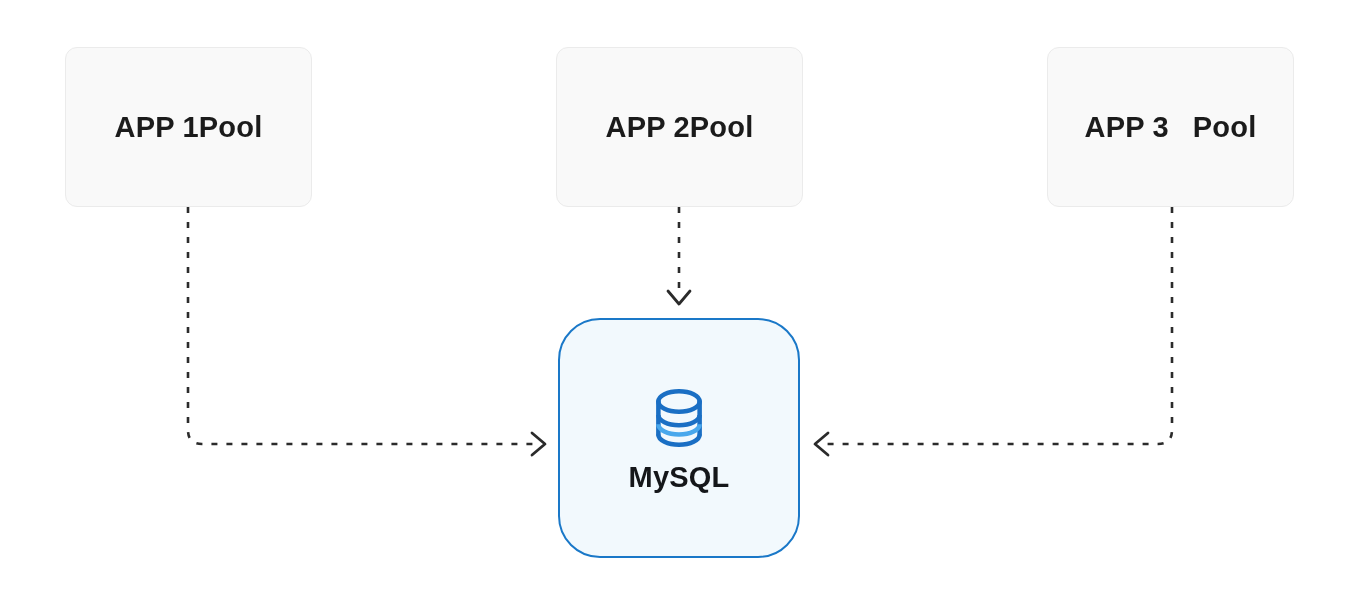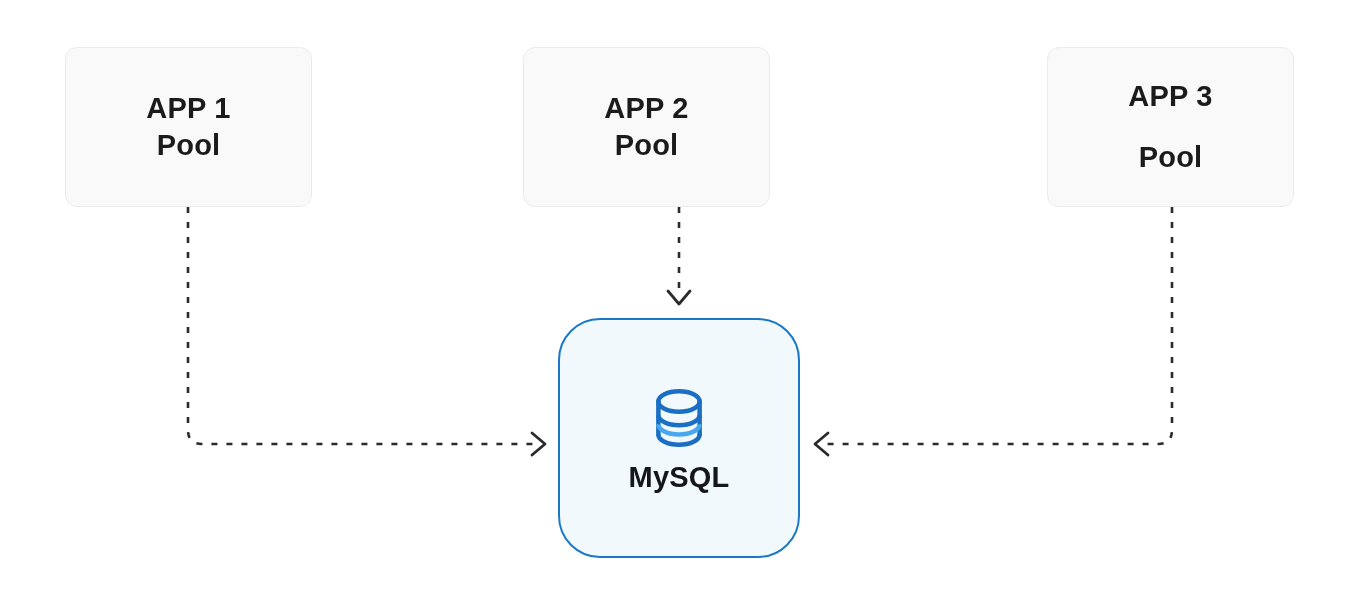--- a/index.html
+++ b/index.html
@@ -27,35 +27,35 @@
   }
   .app-node {
     position: absolute;
     width: 247px;
     height: 160px;
     box-sizing: border-box;
     background: #f9f9f9;
     border: 1px solid #ebebeb;
     border-radius: 12px;
     display: flex;
-    flex-direction: column;
+    flex-direction: row;
     align-items: center;
     justify-content: center;
     z-index: 2;
   }
   .app-node-line {
     font-size: 29px;
     font-weight: bold;
     color: #1b1b1b;
     line-height: 1.27;
     letter-spacing: 0.2px;
     text-align: center;
   }
   #app-1 { left: 65px;   top: 47px; }
-  #app-2 { left: 523px;  top: 47px; }
+  #app-2 { left: 556px;  top: 47px; }
   #app-3 { left: 1047px; top: 47px; gap: 24px; }
 
   #db-node {
     position: absolute;
     left: 558px;
     top: 318px;
     width: 242px;
     height: 240px;
     box-sizing: border-box;
     background: #f2f9fd;

